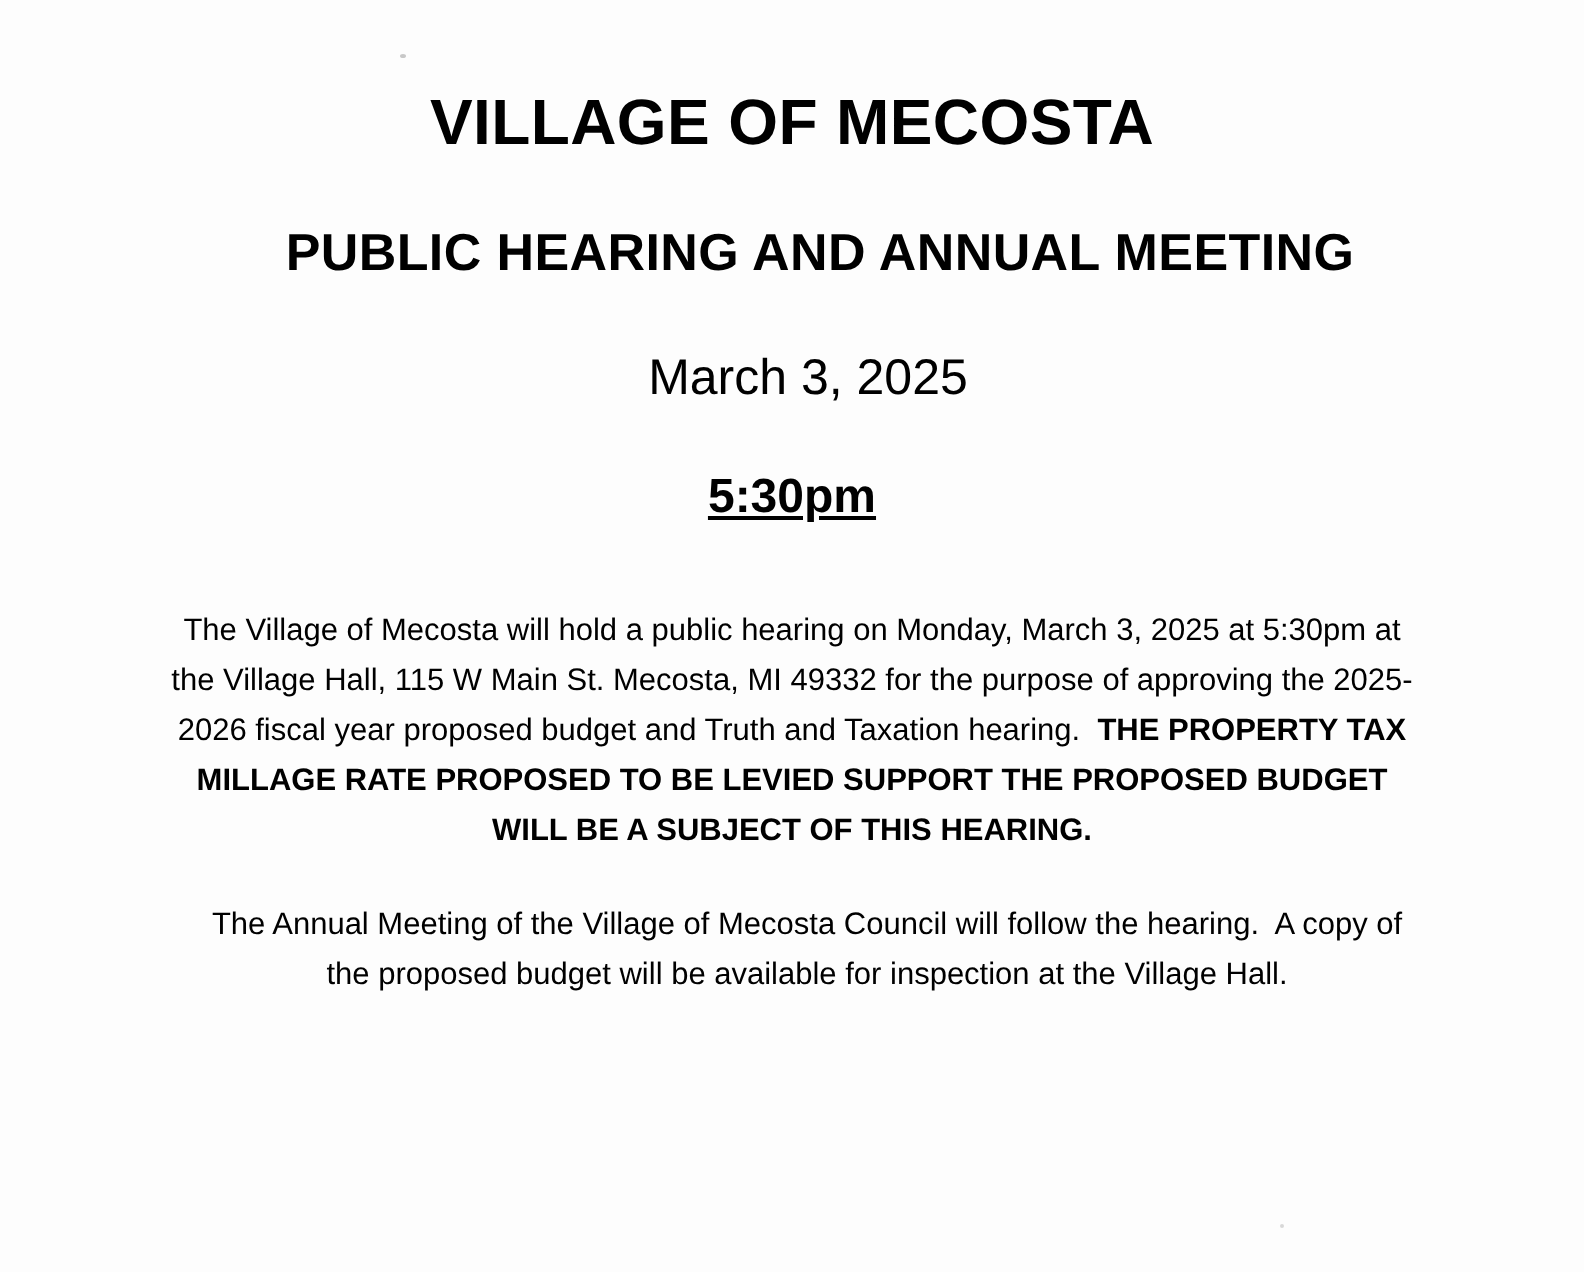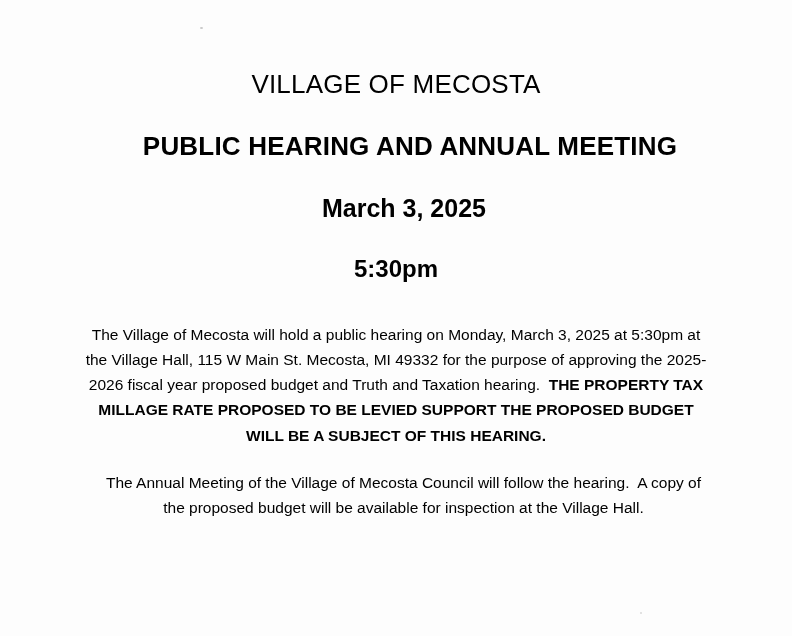--- a/index.html
+++ b/index.html
@@ -31,46 +31,47 @@
   .content {
     position: absolute;
     left: 0;
     top: 0;
     width: 792px;
   }
   .title-block {
     text-align: center;
   }
   .title-1 {
-    font-size: 26px;
-    font-weight: normal;
+    font-size: 32px;
+    font-weight: bold;
     letter-spacing: 0.2px;
-    margin-top: 70px;
+    margin-top: 44px;
     line-height: 1.1;
   }
   .title-2 {
     font-size: 26px;
     font-weight: bold;
     letter-spacing: 0.2px;
     margin-top: 33px;
     line-height: 1.1;
     padding-left: 28px;
   }
   .title-3 {
     font-size: 25px;
-    font-weight: bold;
+    font-weight: normal;
     margin-top: 35px;
     line-height: 1.1;
     padding-left: 16px;
   }
   .title-4 {
     font-size: 24px;
     font-weight: bold;
     margin-top: 33px;
     line-height: 1.1;
+    text-decoration: underline;
   }
   .body-block {
     width: 624px;
     margin: 0 auto;
     text-align: center;
   }
   .para-1 {
     margin-top: 40px;
     font-size: 15.5px;
     line-height: 1.62;

